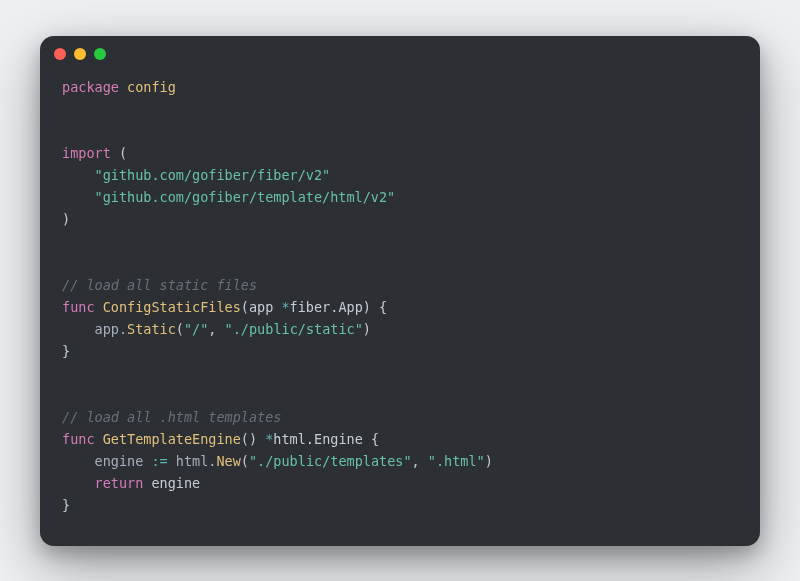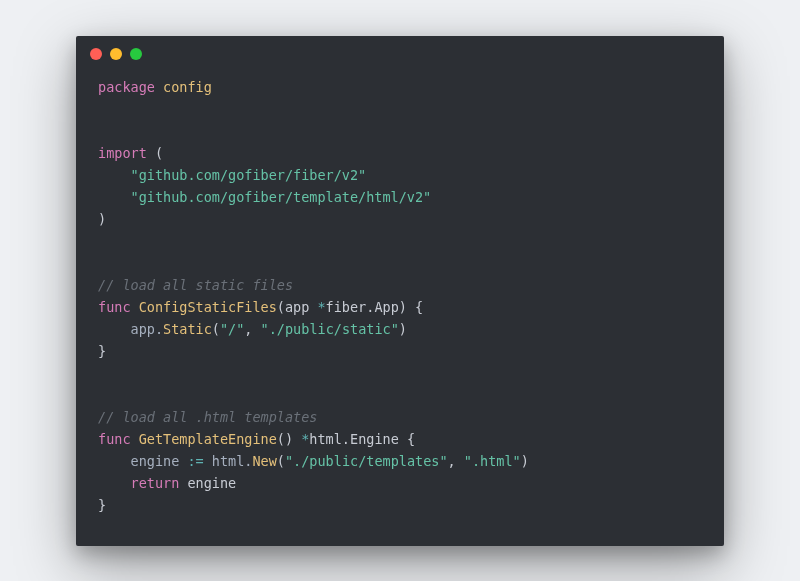--- a/index.html
+++ b/index.html
@@ -6,24 +6,24 @@
   body {
     width: 800px;
     height: 581px;
     background: #eef0f3;
     display: flex;
     align-items: center;
     justify-content: center;
     font-family: ui-monospace, "SF Mono", Menlo, Monaco, Consolas, monospace;
   }
   .window {
-    width: 648px;
+    width: 720px;
     height: 510px;
     background: #2c2f34;
-    border-radius: 2px;
+    border-radius: 14px;
     box-shadow: 0 20px 60px rgba(0,0,0,0.35), 0 8px 20px rgba(0,0,0,0.25);
     overflow: hidden;
     display: flex;
     flex-direction: column;
   }
   .titlebar {
     height: 36px;
     display: flex;
     align-items: center;
     padding: 0 14px;

